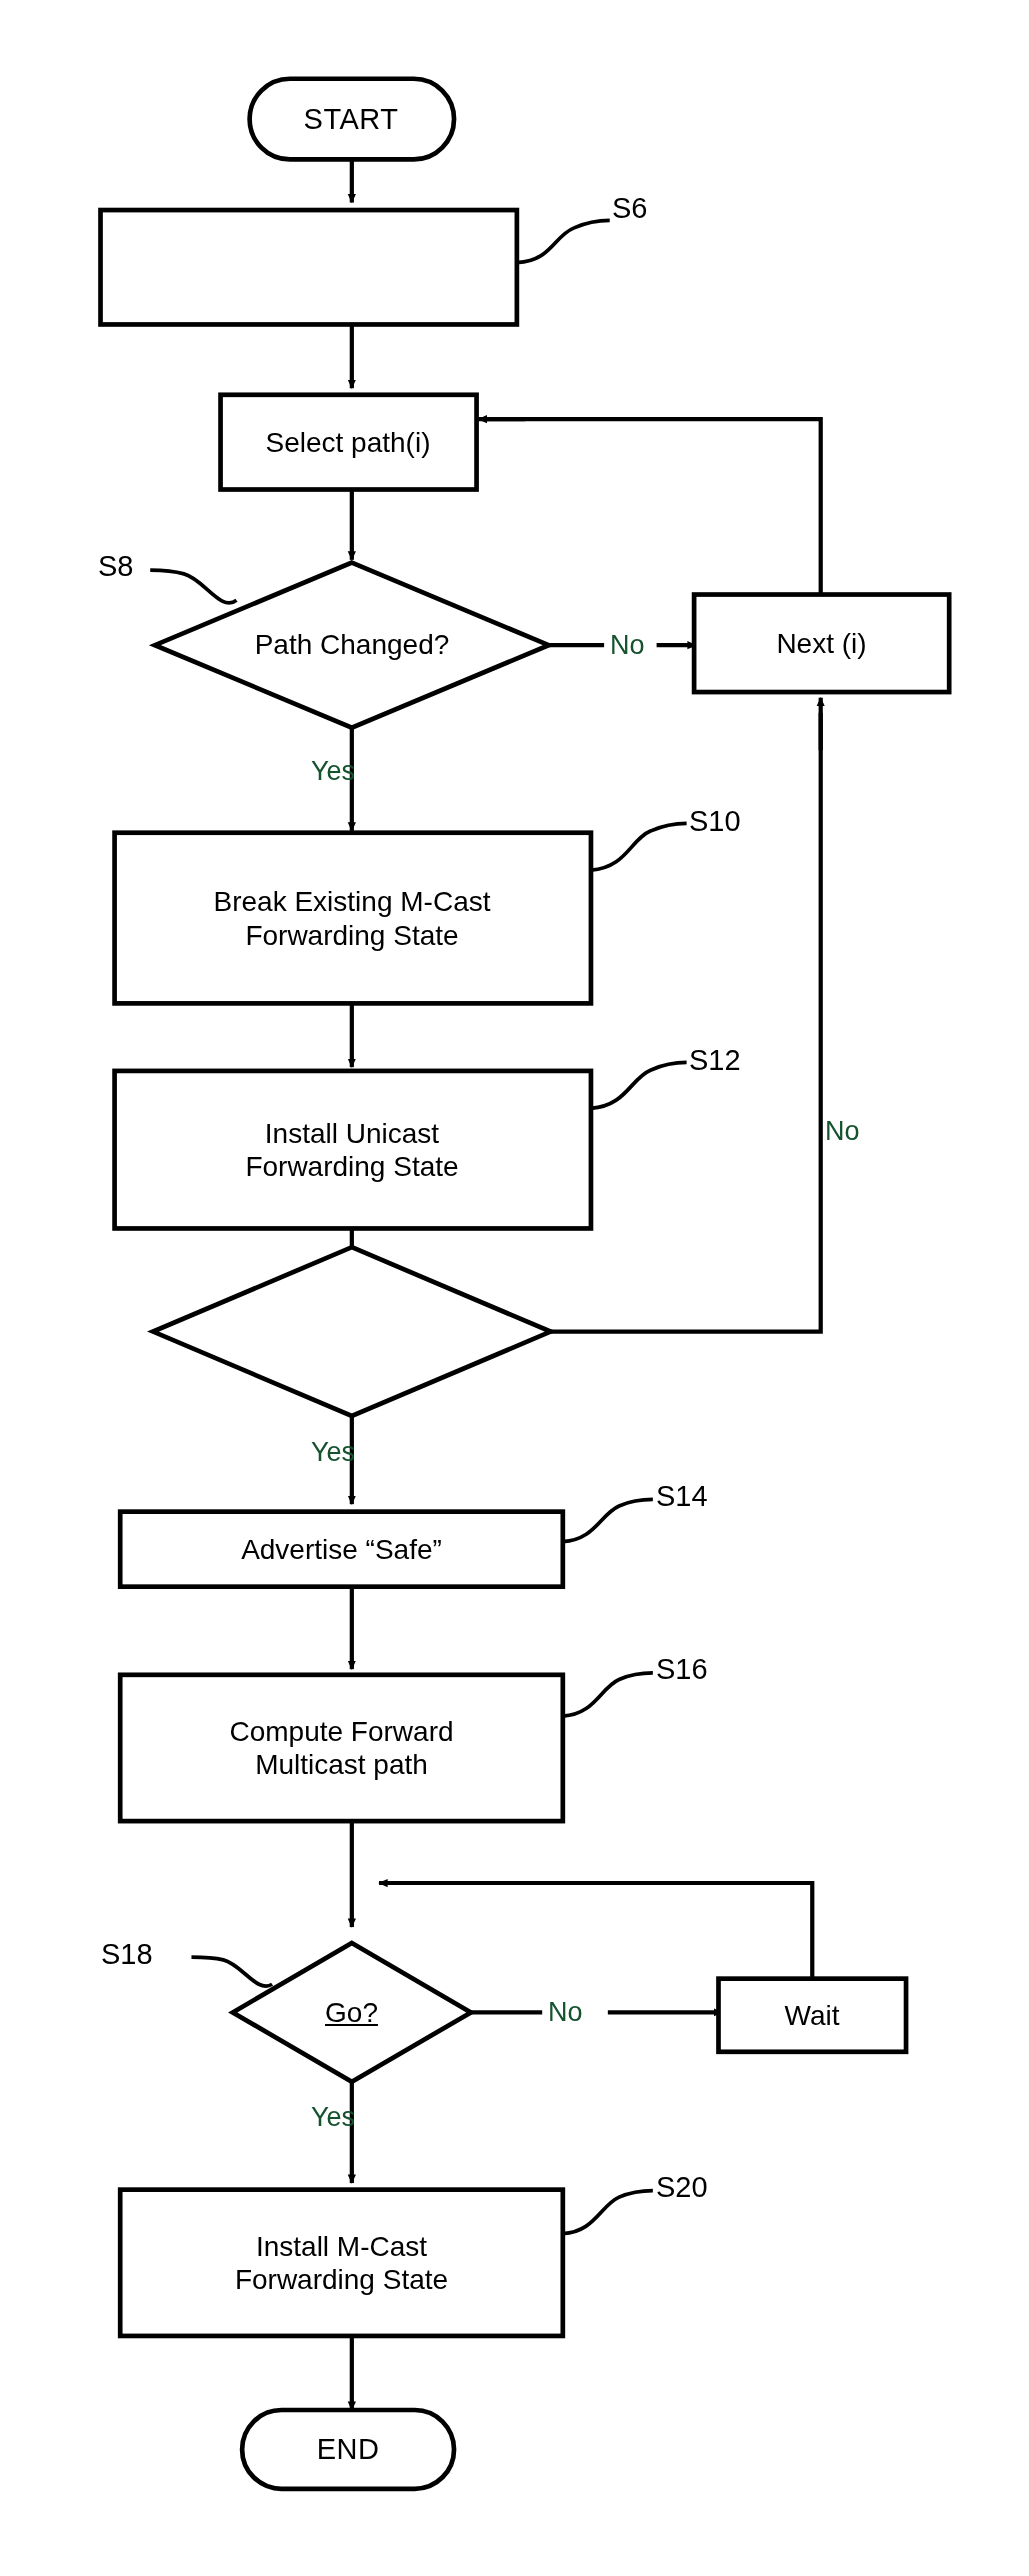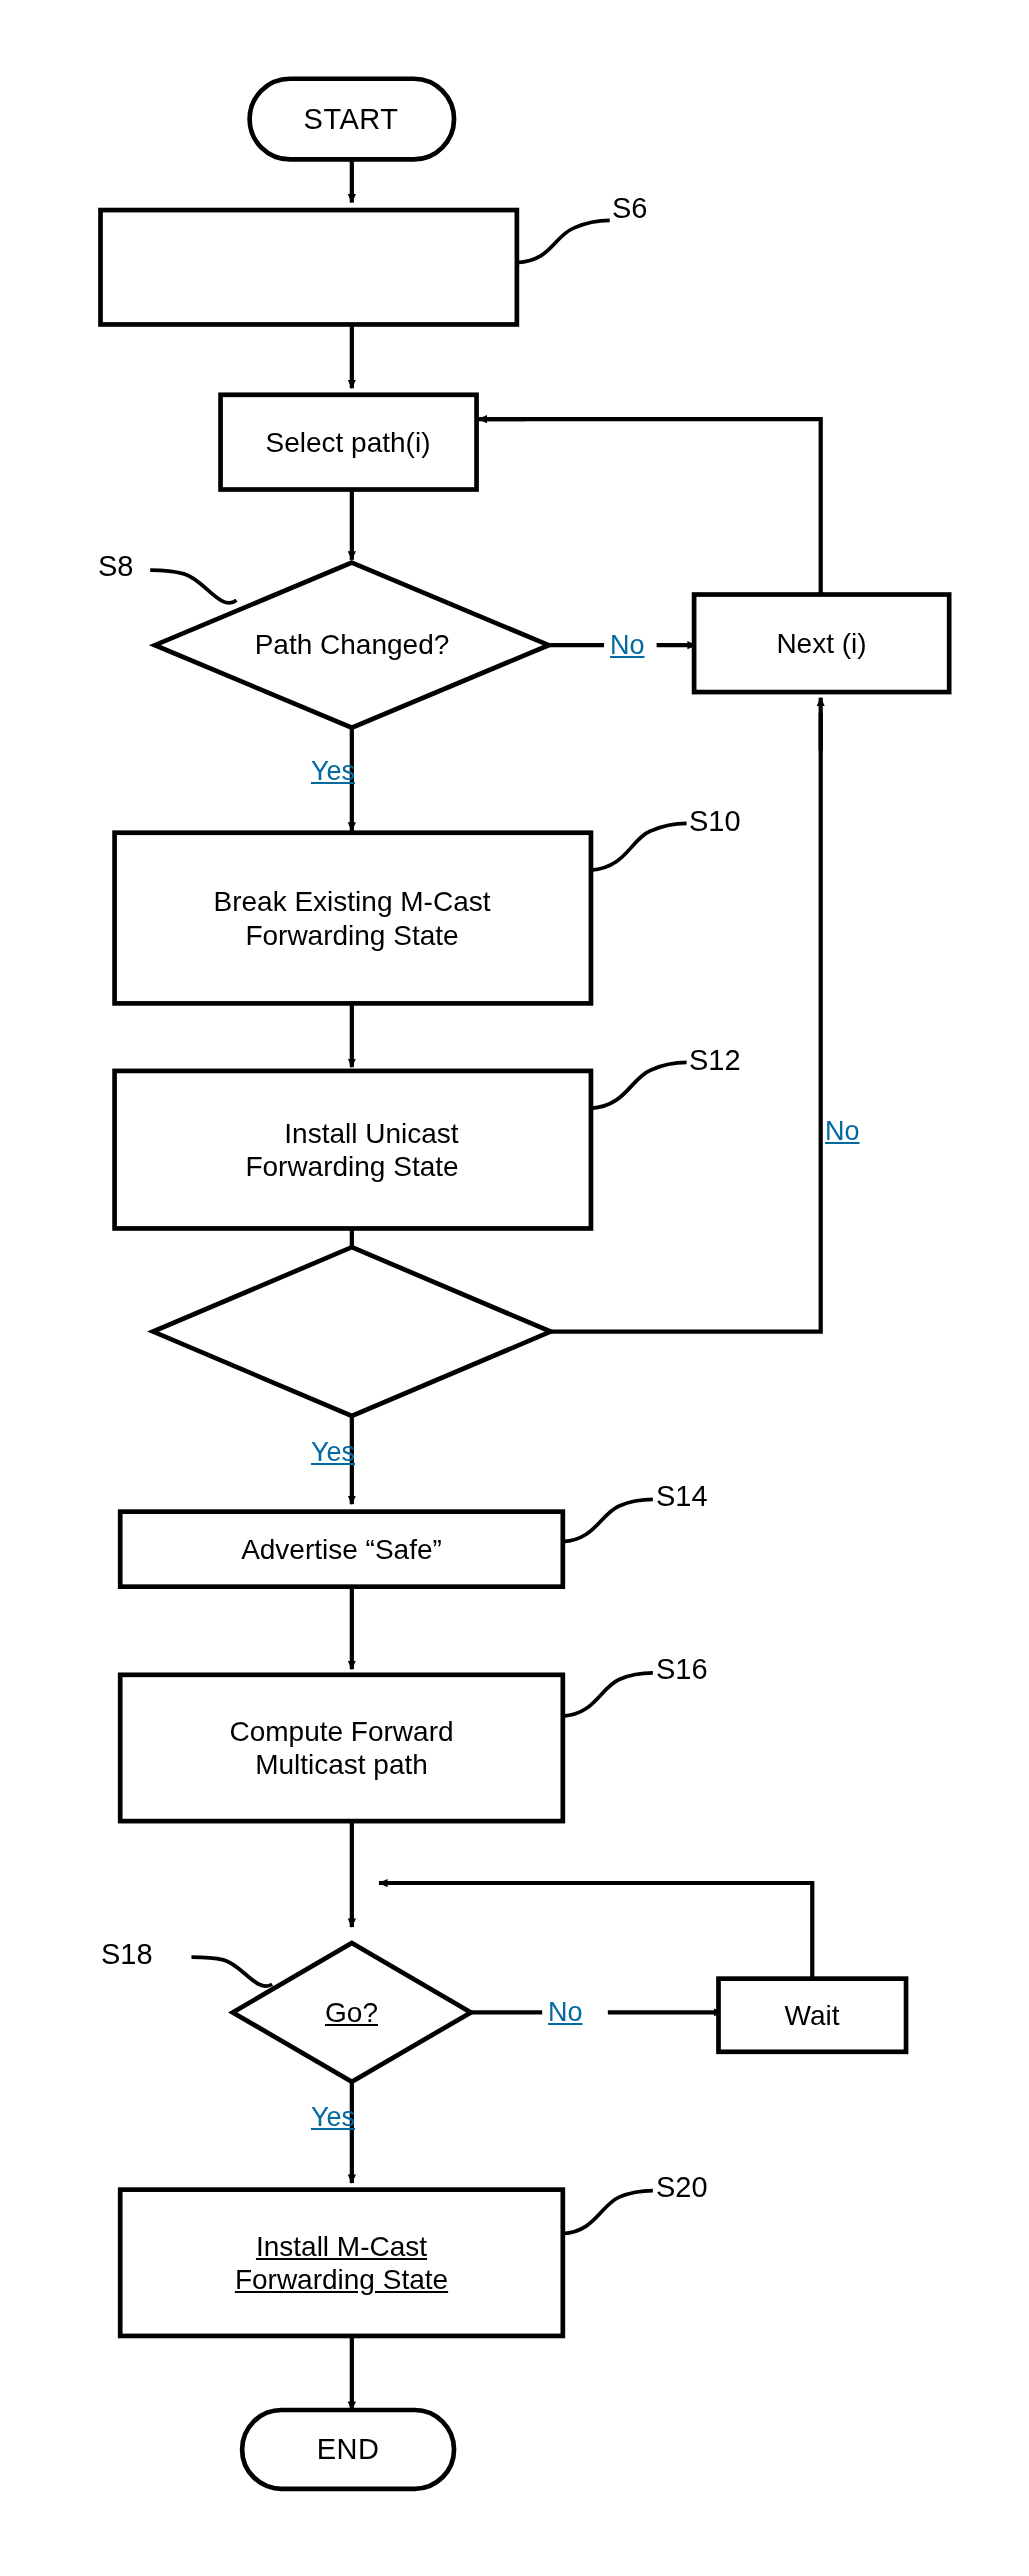--- a/index.html
+++ b/index.html
@@ -8,21 +8,21 @@
   svg#flow{position:absolute;left:0;top:0;width:1030px;height:2576px;}
   .nodetext{
     position:absolute;display:flex;align-items:center;justify-content:center;
     text-align:center;line-height:1.18;color:#000;
     font-family:"Liberation Sans",sans-serif;
     white-space:pre-line;pointer-events:none;
   }
   .box-label{font-size:28px;}
   .term-label{font-size:29px;letter-spacing:0.5px;}
   .dec-label{font-size:28px;}
-  .edge-label{position:absolute;font-size:27px;color:#0369a1;font-family:"Liberation Sans",sans-serif;text-decoration:underline;}
+  .edge-label{position:absolute;font-size:27px;color:#14532d;font-family:"Liberation Sans",sans-serif;}
   .step-label{position:absolute;font-size:29px;color:#000;font-family:"Liberation Sans",sans-serif;}
 </style>
 </head>
 <body>
 
 <div id="stage">
 
   <svg id="flow" viewBox="0 0 1098 2747">
     <defs>
       <marker id="ah" markerWidth="12" markerHeight="12" refX="9.2" refY="5" orient="auto" markerUnits="userSpaceOnUse">
@@ -122,34 +122,34 @@
 
   <div class="nodetext box-label" style="left:220px;top:395px;width:256px;height:95px;">Select path(i)</div>
 
   <div class="nodetext dec-label" style="left:183px;top:617px;width:338px;height:56px;">Path Changed?</div>
 
   <div class="nodetext box-label" style="left:694px;top:595px;width:255px;height:98px;">Next (i)</div>
 
   <div class="nodetext box-label" style="left:114px;top:833px;width:476px;height:171px;">Break Existing  M-Cast
 Forwarding State</div>
 
-  <div class="nodetext box-label" style="left:114px;top:1071px;width:476px;height:158px;text-align:right;">Install Unicast
+  <div class="nodetext box-label" style="left:114px;top:1071px;width:476px;height:158px;">Install Unicast
 Forwarding State</div>
 
 
   <div class="nodetext box-label" style="left:120px;top:1675px;width:443px;height:146px;">Compute Forward
 Multicast path</div>
 
   <div class="nodetext box-label" style="left:120px;top:1512px;width:443px;height:75px;">Advertise “Safe”</div>
 
   <div class="nodetext dec-label" style="left:267px;top:1986px;width:169px;height:53px;text-decoration:underline;">Go?</div>
 
   <div class="nodetext box-label" style="left:718px;top:1979px;width:188px;height:73px;">Wait</div>
 
-  <div class="nodetext box-label" style="left:120px;top:2190px;width:443px;height:146px;text-decoration:underline;">Install M-Cast
+  <div class="nodetext box-label" style="left:120px;top:2190px;width:443px;height:146px;">Install M-Cast
 Forwarding State</div>
 
   <div class="nodetext term-label" style="left:242px;top:2410px;width:212px;height:79px;">END</div>
 
   <div class="edge-label" style="left:610px;top:630px;">No</div>
 
   <div class="edge-label" style="left:311px;top:756px;">Yes</div>
 
   <div class="edge-label" style="left:825px;top:1116px;">No</div>
 

